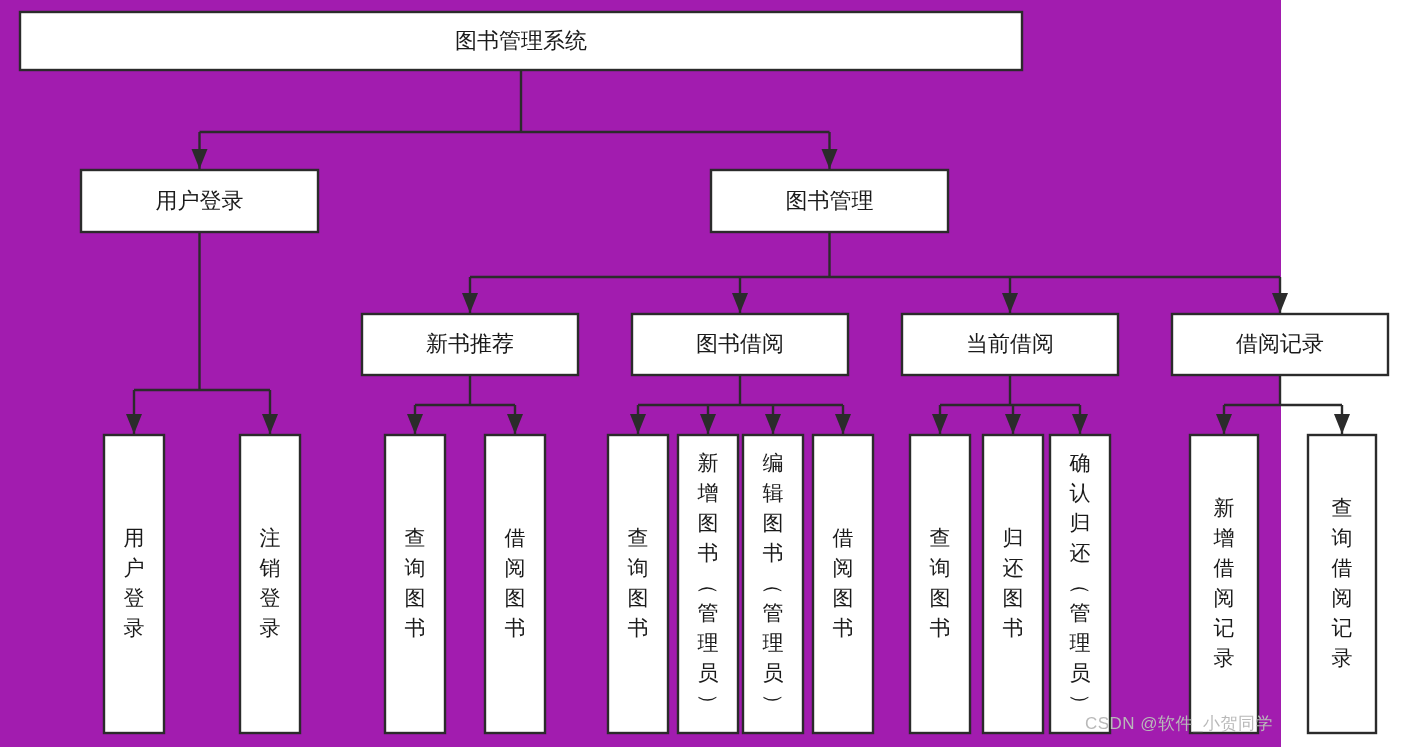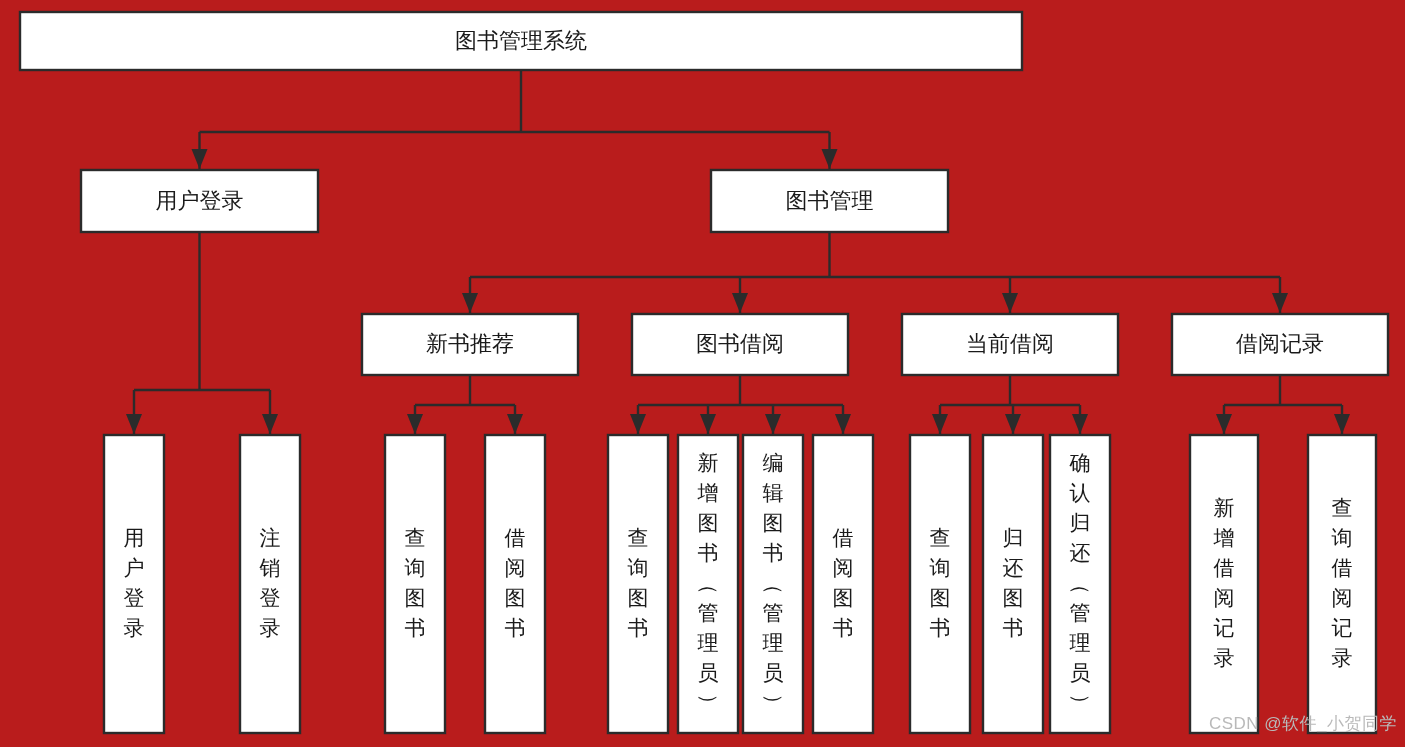--- a/index.html
+++ b/index.html
@@ -8,23 +8,23 @@
     background: #ffffff;
   }
   body {
     width: 1405px;
     height: 747px;
     overflow: hidden;
     font-family: "Liberation Sans", "DejaVu Sans", sans-serif;
   }
   #diagram-root {
     position: relative;
-    width: 1405px;
+    width: 1281px;
     height: 747px;
-    background: #b91c1c;
+    background: #a21caf;
   }
   svg#tree-svg {
     position: absolute;
     top: 0;
     left: 0;
     width: 1405px;
     height: 747px;
   }
   .node-box {
     fill: #ffffff;

